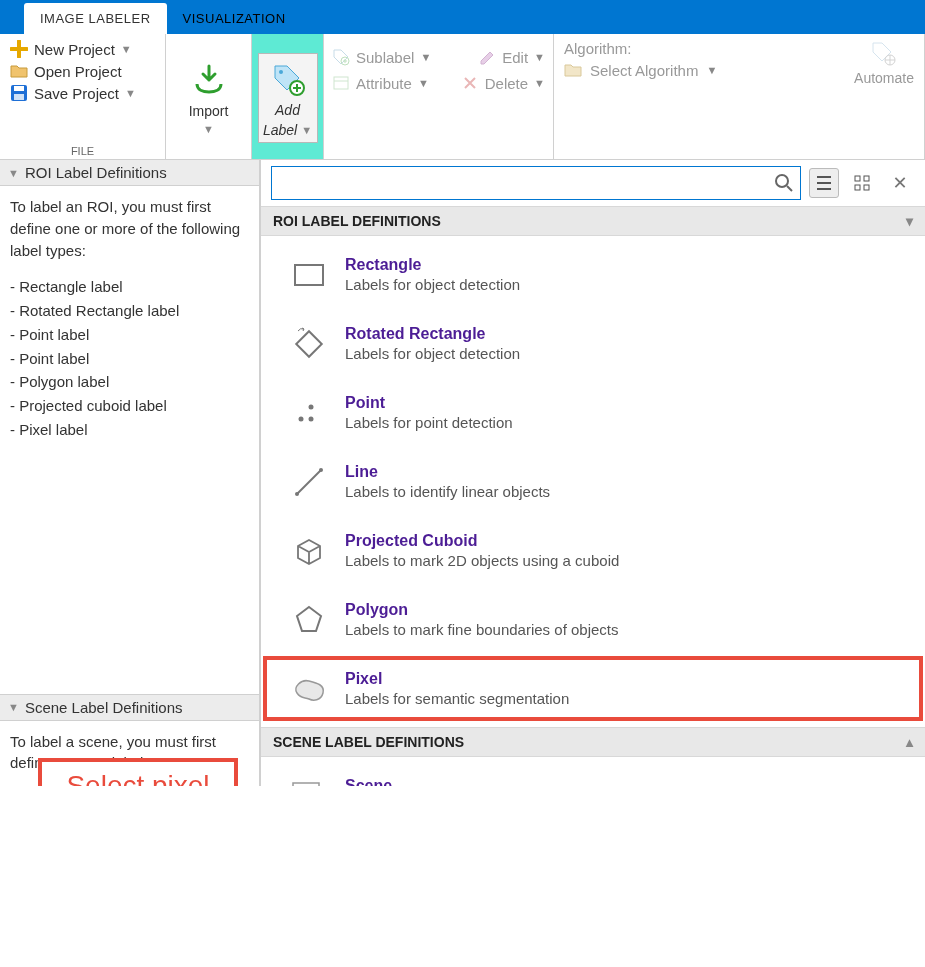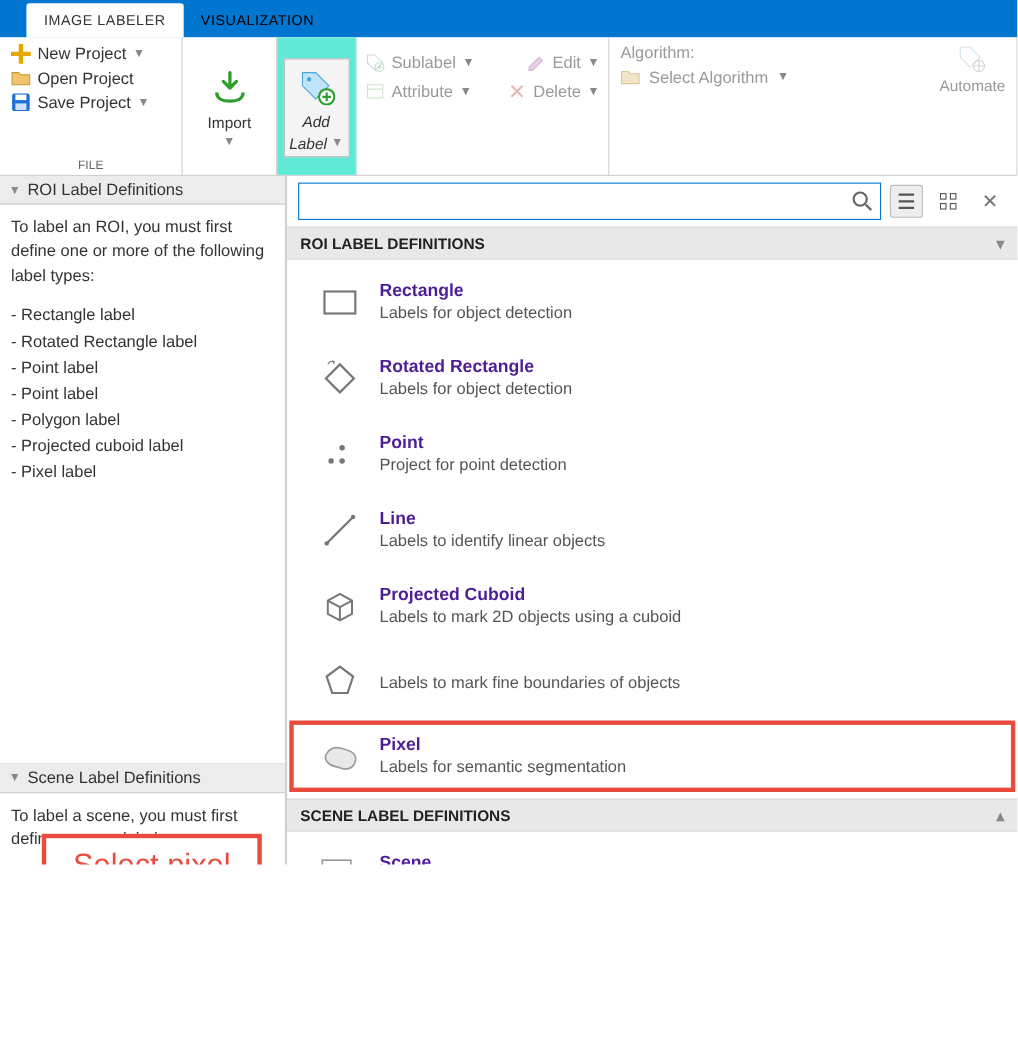--- a/index.html
+++ b/index.html
@@ -378,21 +378,21 @@
       <div class="dd-item">
         <span class="ico">
           <svg width="32" height="24" viewBox="0 0 32 24">
               <circle cx="8" cy="18" r="2.5" fill="#777"></circle>
               <circle cx="18" cy="18" r="2.5" fill="#777"></circle>
               <circle cx="18" cy="6" r="2.5" fill="#777"></circle>
             </svg>
         </span>
         <span class="texts">
           <div class="title">Point</div>
-          <div class="desc">Project for point detection</div>
+          <div class="desc">Labels for point detection</div>
         </span>
       </div>
 
       <div class="dd-item">
         <span class="ico">
           <svg width="32" height="32" viewBox="0 0 32 32">
               <path d="M4 28L28 4" stroke="#777" stroke-width="2"></path>
               <circle cx="4" cy="28" r="2" fill="#777"></circle>
               <circle cx="28" cy="4" r="2" fill="#777"></circle>
             </svg>
@@ -415,20 +415,21 @@
         </span>
       </div>
 
       <div class="dd-item">
         <span class="ico">
           <svg width="32" height="32" viewBox="0 0 32 32">
               <path d="M16 3l12 9-5 15H9L4 12z" fill="none" stroke="#777" stroke-width="2"></path>
             </svg>
         </span>
         <span class="texts">
+          <div class="title">Polygon</div>
           <div class="desc">Labels to mark fine boundaries of objects</div>
         </span>
       </div>
 
       <div class="dd-item highlight">
         <span class="ico">
           <svg width="36" height="28" viewBox="0 0 36 28">
               <path d="M6 18c-4-6 4-14 12-12s16 4 14 12-10 8-14 6-8 0-12-6z" fill="#e8e8e8" stroke="#999" stroke-width="1.5"></path>
             </svg>
         </span>

